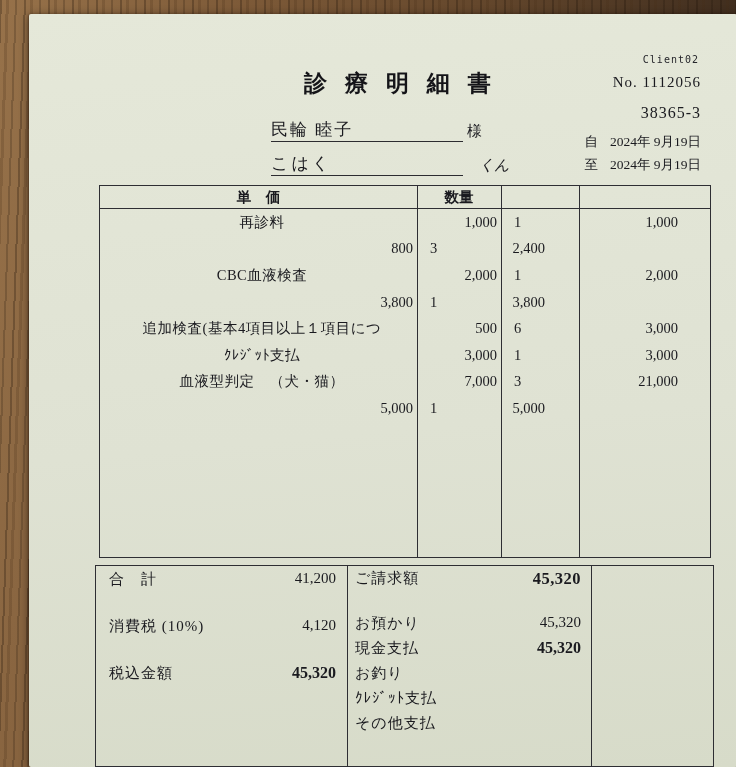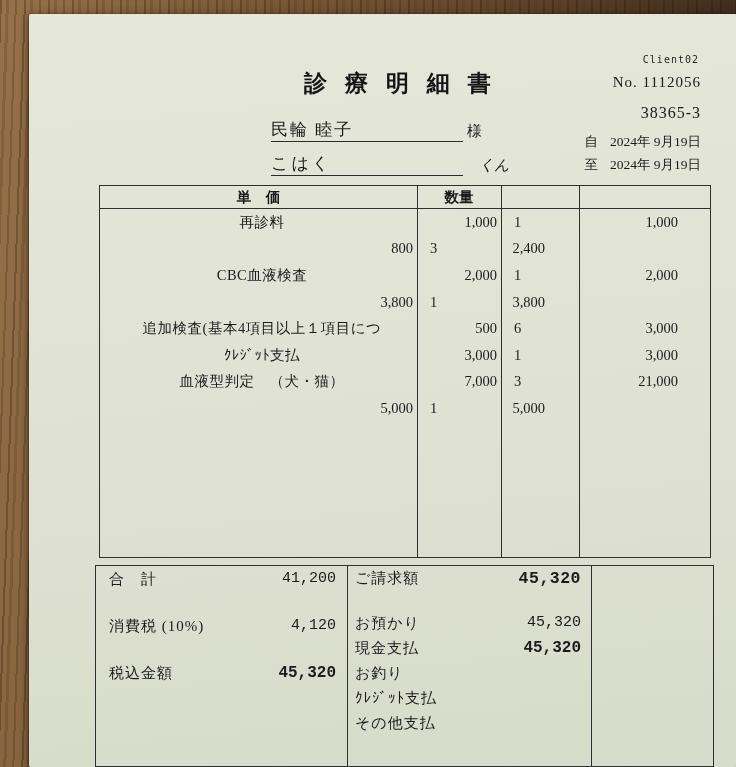--- a/index.html
+++ b/index.html
@@ -62,21 +62,21 @@
   .cell.amount{text-align:right;padding-right:34px;}
 
   .totals-box{
     left:66px;top:551px;width:619px;height:202px;
     border:1.5px solid #2e2e33;box-sizing:border-box;
   }
   .totals-box .dvl{position:absolute;top:0;bottom:0;width:1px;background:#2e2e33;}
   .dv1{left:251px;} .dv2{left:495px;}
   .t-row{position:absolute;height:22px;font-size:15px;white-space:nowrap;}
   .t-label{position:absolute;left:0;letter-spacing:1px;}
-  .t-value{position:absolute;text-align:right;font-family:Liberation Mono, monospace;}
+  .t-value{position:absolute;text-align:right;}
   .left-sec .t-label{left:13px;}
   .left-sec .t-value{left:95px;width:145px;}
   .right-sec .t-label{left:259px;}
   .right-sec .t-value{left:345px;width:140px;}
   .bold-val{font-weight:bold;font-size:16px;}
   .big-val{font-weight:bold;font-size:16.5px;letter-spacing:0.5px;}
   .r-subtotal{top:4px;} .r-tax{top:51px;} .r-total{top:98px;}
   .r-billed{top:3px;} .r-deposit{top:48px;} .r-cash{top:73px;}
   .r-change{top:98px;} .r-credit{top:123px;} .r-other{top:148px;}
 </style>

